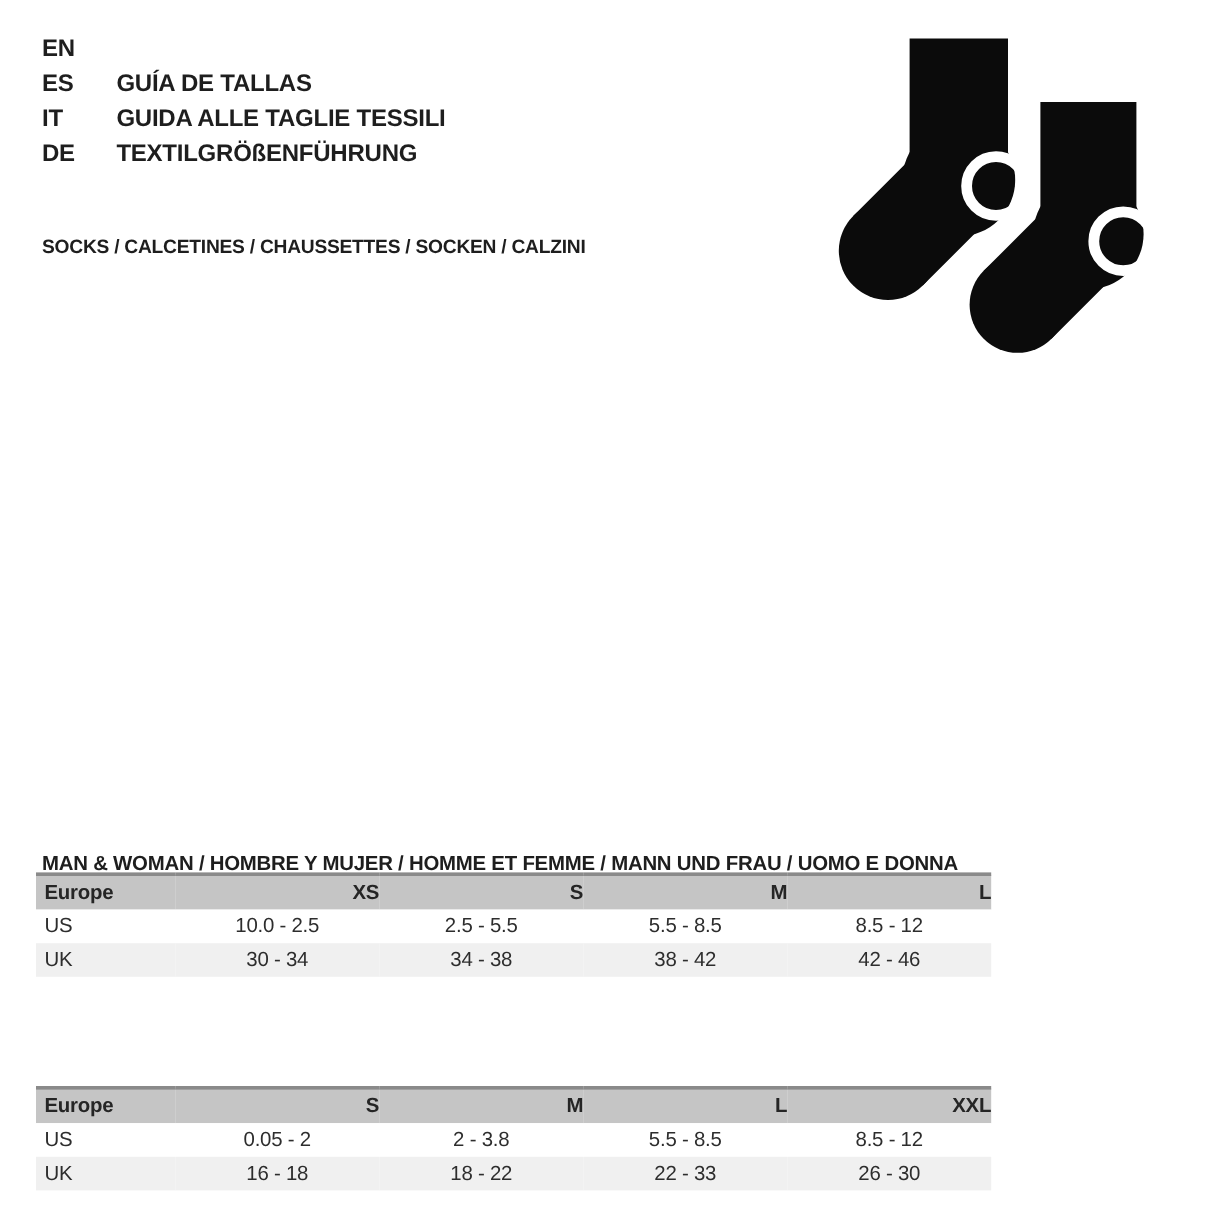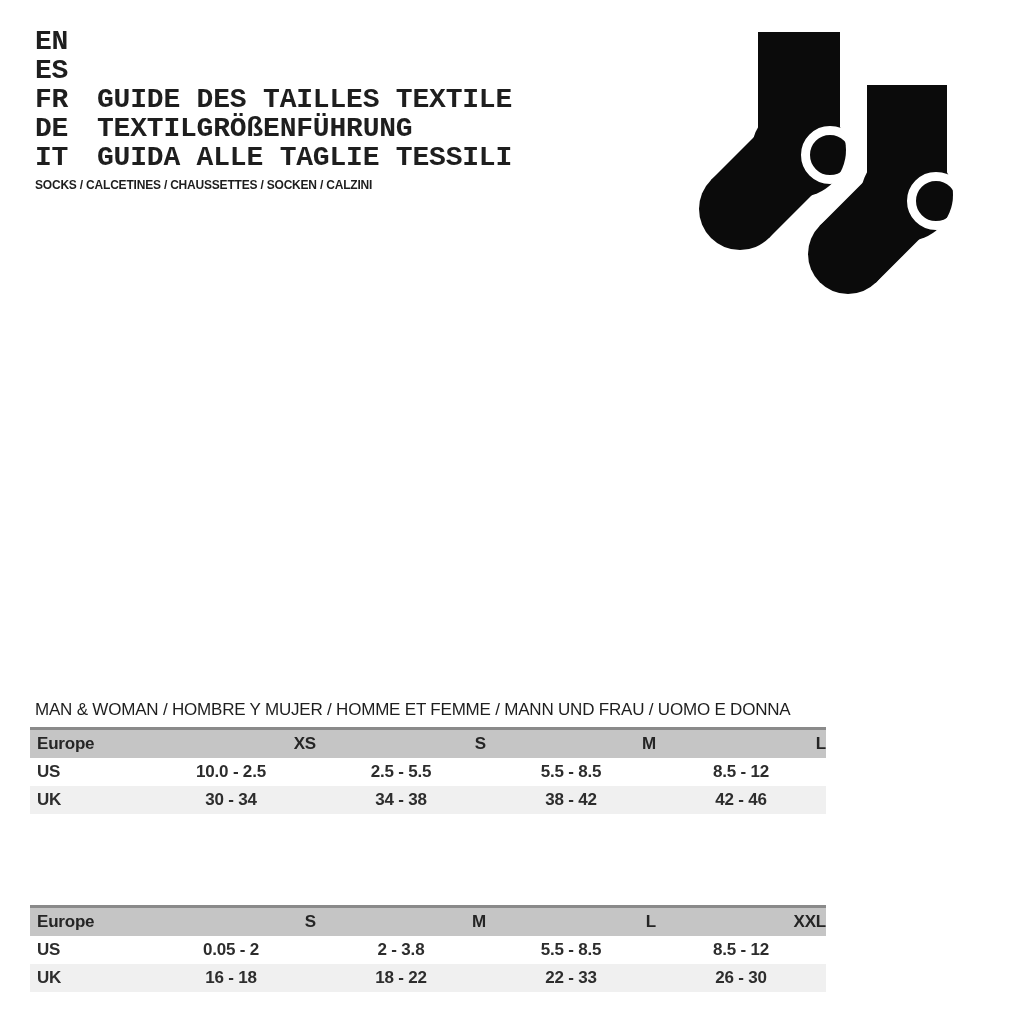--- a/index.html
+++ b/index.html
@@ -2,65 +2,62 @@
 <html style="--header-bg: #c5c5c5; --header-border: #8a8a8a; --row-alt-bg: #f0f0f0; --text: #1e1e1e; --icon: #0b0b0b;"><head>
 <meta charset="utf-8">
 <style>
   html,body{margin:0;padding:0;background:#fff;}
   .canvas{
     position:relative;width:1024px;height:1024px;background:#ffffff;overflow:hidden;
     font-family:"Liberation Sans","DejaVu Sans",sans-serif;color:var(--text,#1e1e1e);
   }
   
   .lang-list{position:absolute;left:35px;top:27px;}
-  .lang-row{display:flex;line-height:29px;font-size:28px;font-weight:700;letter-spacing:-0.2px;font-family:Liberation Mono, monospace;}
+  .lang-row{display:flex;line-height:29px;font-size:20px;font-weight:700;letter-spacing:-0.2px;}
   .lang-code{width:62px;flex:0 0 62px;}
   
-  .category{position:absolute;left:35px;top:178px;font-size:12px;font-weight:700;letter-spacing:-0.2px;white-space:nowrap;}
+  .category{position:absolute;left:35px;top:198px;font-size:16px;font-weight:700;letter-spacing:-0.2px;white-space:nowrap;}
   
   .socks{position:absolute;left:680px;top:10px;width:300px;height:300px;}
   .socks .body{fill:var(--icon,#0b0b0b);}
   
-  .tbl-title{position:absolute;left:35px;font-size:17px;font-weight:400;letter-spacing:-0.2px;white-space:nowrap;}
+  .tbl-title{position:absolute;left:35px;font-size:17px;font-weight:700;letter-spacing:-0.2px;white-space:nowrap;margin-top:10px;}
   .title-1{top:700px;}
   .title-2{top:874px;}
   
   table.size-table{position:absolute;left:30px;width:796px;border-collapse:collapse;table-layout:fixed;font-size:17px;letter-spacing:-0.2px;}
   .table-1{top:727px;}
   .table-2{top:905px;}
   table.size-table thead tr{background:var(--header-bg,#c5c5c5);height:29px;}
   table.size-table thead th{font-weight:700;border-top:3px solid var(--header-border,#8a8a8a);text-align:right;padding:0;color:#252525;}
   table.size-table tbody tr{height:28px;background:#ffffff;}
   table.size-table tbody tr.alt{background:var(--row-alt-bg,#f0f0f0);}
-  table.size-table td{text-align:center;padding:0;color:#2d2d2d;font-weight:700;}
+  table.size-table td{text-align:center;padding:0;color:#2d2d2d;font-weight:400;}
   table.size-table .col-label{text-align:left;padding-left:7px;}
 </style>
 </head>
 <body>
 
 <div class="canvas">
 
   <div class="lang-list">
     <div class="lang-row">
       <span class="lang-code">EN</span>
     </div>
     <div class="lang-row">
       <span class="lang-code">ES</span>
+      <span class="lang-label">GUÍA DE TALLAS</span>
     </div>
     <div class="lang-row">
-      <span class="lang-code">FR</span>
-      <span class="lang-label">GUIDE DES TAILLES TEXTILE</span>
+      <span class="lang-code">IT</span>
+      <span class="lang-label">GUIDA ALLE TAGLIE TESSILI</span>
     </div>
     <div class="lang-row">
       <span class="lang-code">DE</span>
       <span class="lang-label">TEXTILGRÖßENFÜHRUNG</span>
-    </div>
-    <div class="lang-row">
-      <span class="lang-code">IT</span>
-      <span class="lang-label">GUIDA ALLE TAGLIE TESSILI</span>
     </div>
   </div>
 
   <div class="category">SOCKS / CALCETINES / CHAUSSETTES / SOCKEN / CALZINI</div>
 
   <svg class="socks" viewBox="0 0 300 300" aria-hidden="true">
     <defs>
       <mask id="sockmask">
         <rect width="300" height="300" fill="#000"></rect>
 

